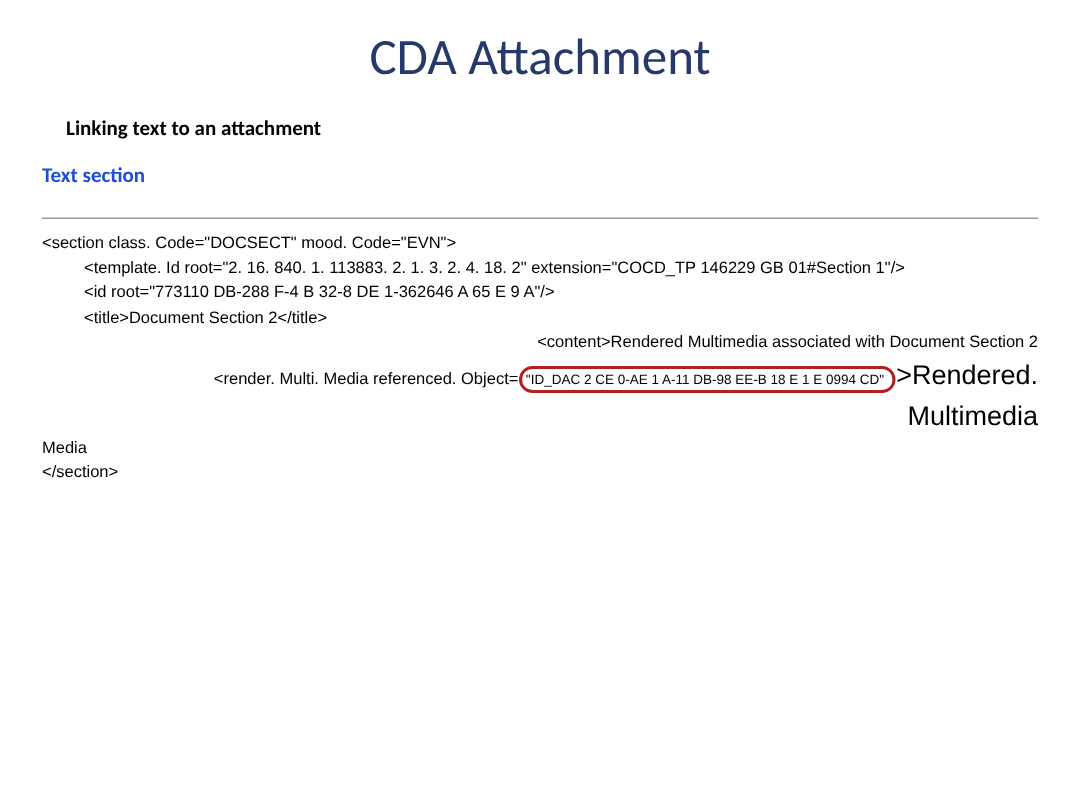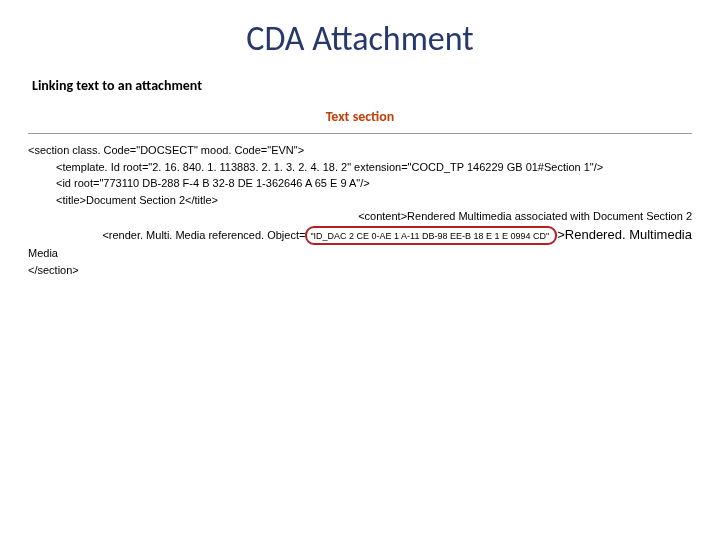--- a/index.html
+++ b/index.html
@@ -25,29 +25,28 @@
     color: #27396b;
     text-align: center;
     margin: 0 0 18px 0;
     font-weight: 400;
   }
   .subhead1 {
     font-family: Calibri, Arial, sans-serif;
     font-size: 14px;
     font-weight: 700;
     color: #000;
-    margin: 2px 0 6px 4px;
+    margin: 2px 0 6px 16px;
   }
   .subhead2 {
     font-family: Calibri, Arial, sans-serif;
     font-size: 14px;
     font-weight: 700;
-    color: #c2410c;
-    margin: 14px 0 8px 0;
-    text-align: center;
+    color: #1d4ed8;
+    margin: 14px 0 20px 0;
   }
   .rule {
     height: 1px;
     background: #999;
     margin: 2px 0 8px 0;
   }
   .code {
     font-family: Arial, Helvetica, sans-serif;
     font-size: 11px;
     line-height: 1.5;
@@ -61,21 +60,21 @@
     border: 2px solid #b42020;
     border-radius: 9px;
     padding: 1px 6px 1px 3px;
     line-height: 1.1;
     vertical-align: middle;
   }
   .smallval {
     font-size: 9px;
   }
   .trail {
-    font-size: 13px;
+    font-size: 18px;
   }
 </style>
 </head>
 <body>
 
 <div class="page">
 
   <h1 class="title">CDA Attachment</h1>
 
   <div class="subhead1">Linking text to an attachment</div>

